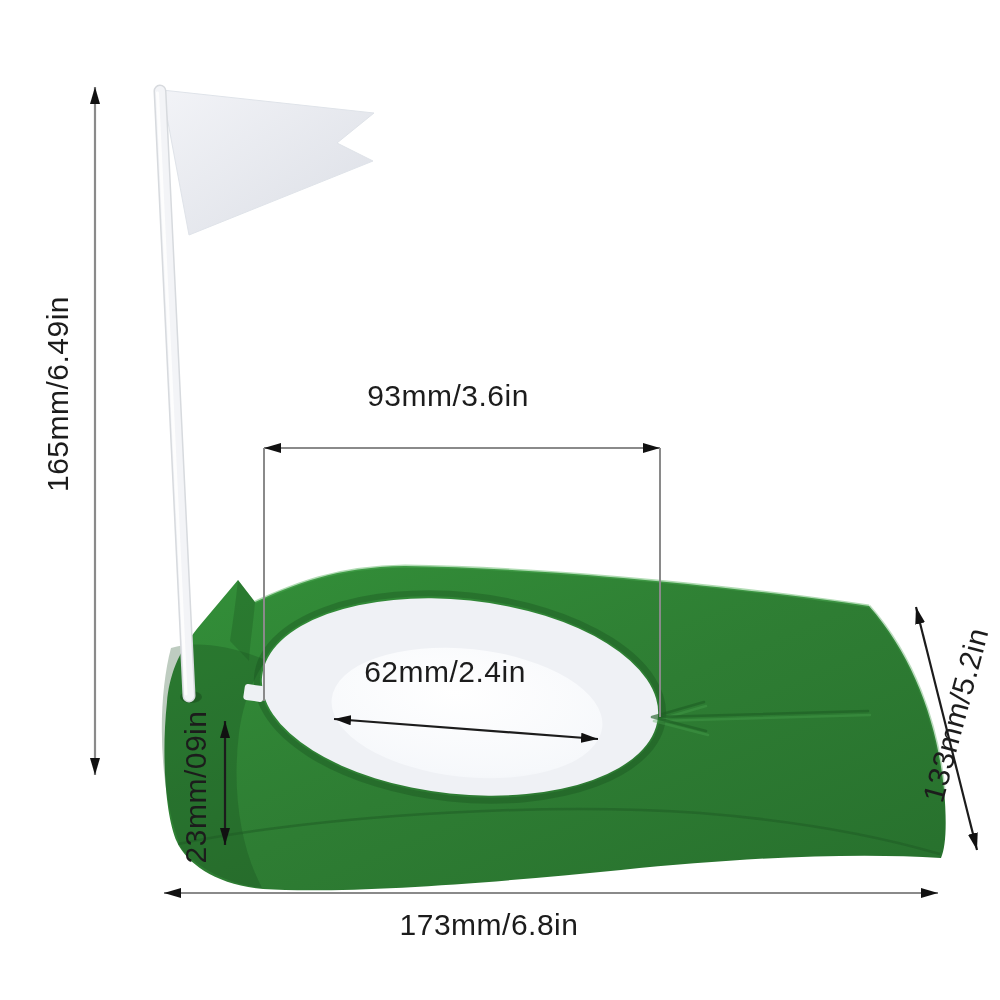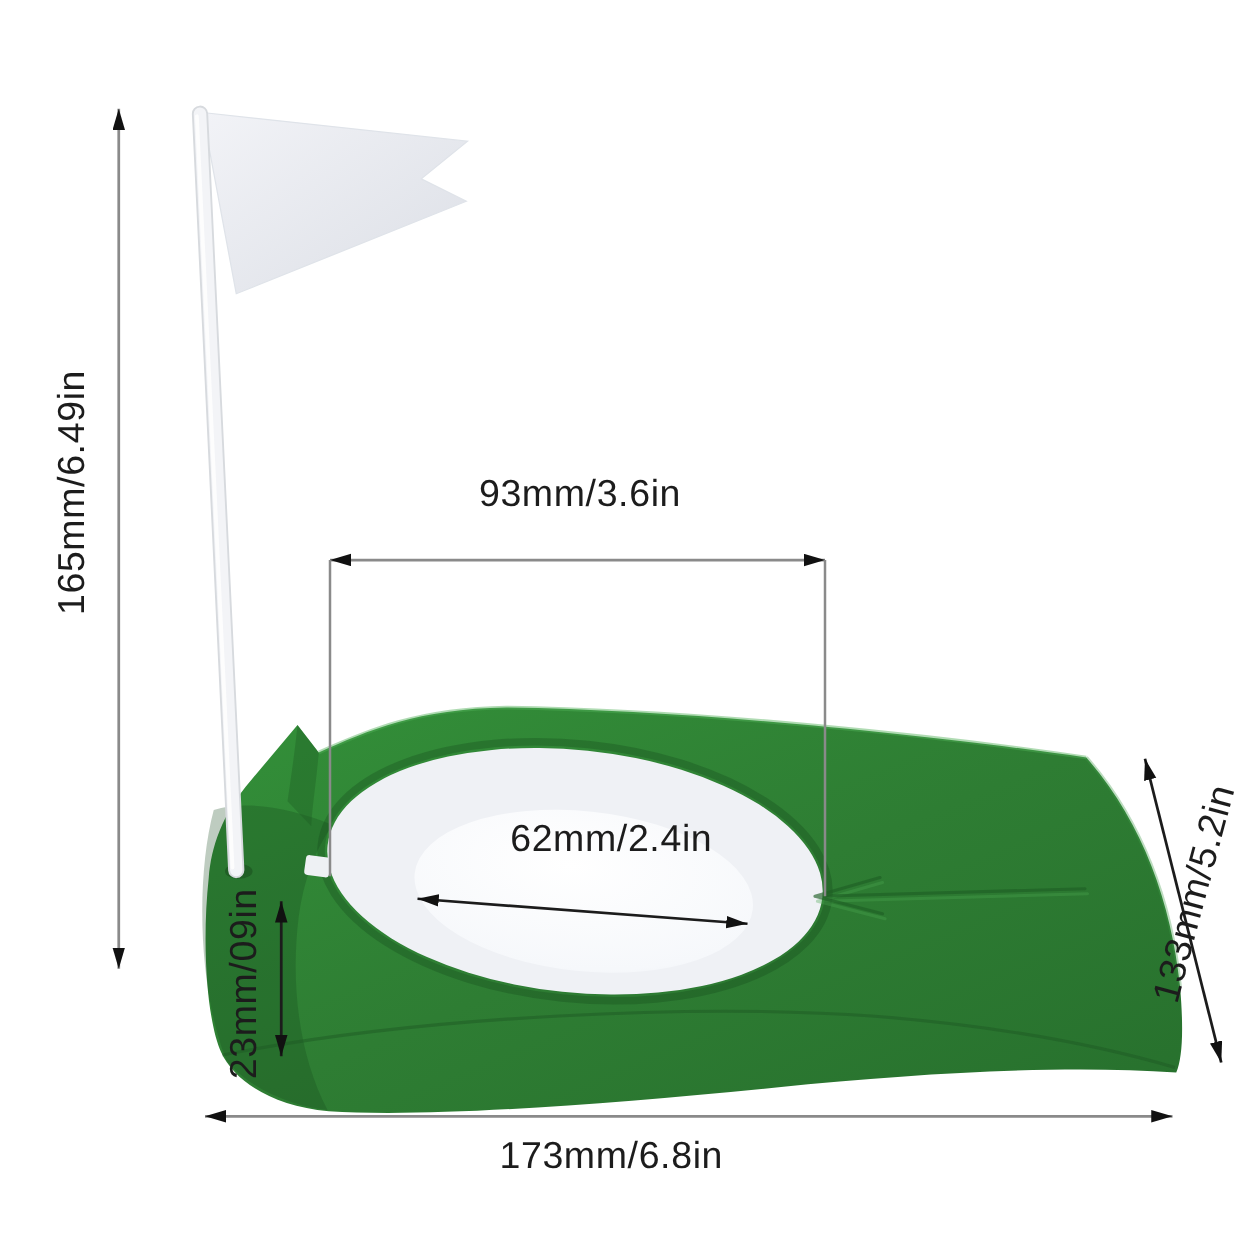--- a/index.html
+++ b/index.html
@@ -106,22 +106,22 @@
       <line x1="225" y1="721" x2="225" y2="845" stroke="#1c1c1c" stroke-width="2.2" marker-start="url(#ah)" marker-end="url(#ah)"></line>
 
       <line x1="916" y1="607" x2="977" y2="850" stroke="#1c1c1c" stroke-width="2.2" marker-start="url(#ah)" marker-end="url(#ah)"></line>
 
       <line x1="164" y1="893" x2="938" y2="893" stroke="#8a8a8a" stroke-width="2.2" marker-start="url(#ah)" marker-end="url(#ah)"></line>
     </g>
   </svg>
 
   <div class="dim-label rot-ccw90" style="left:58px;top:394px;">165mm/6.49in</div>
 
-  <div class="dim-label" style="left:448px;top:396px;margin-left:16px;">93mm/3.6in</div>
+  <div class="dim-label" style="left:448px;top:396px;">93mm/3.6in</div>
 
-  <div class="dim-label" style="left:445px;top:672px;margin-left:44px;">62mm/2.4in</div>
+  <div class="dim-label" style="left:445px;top:672px;">62mm/2.4in</div>
 
   <div class="dim-label rot-ccw90" style="left:196px;top:787px;">23mm/09in</div>
 
   <div class="dim-label rot-diag" style="left:956px;top:715px;">133mm/5.2in</div>
 
   <div class="dim-label" style="left:489px;top:925px;text-align:center;">173mm/6.8in</div>
 </div>
 
 </body></html>

